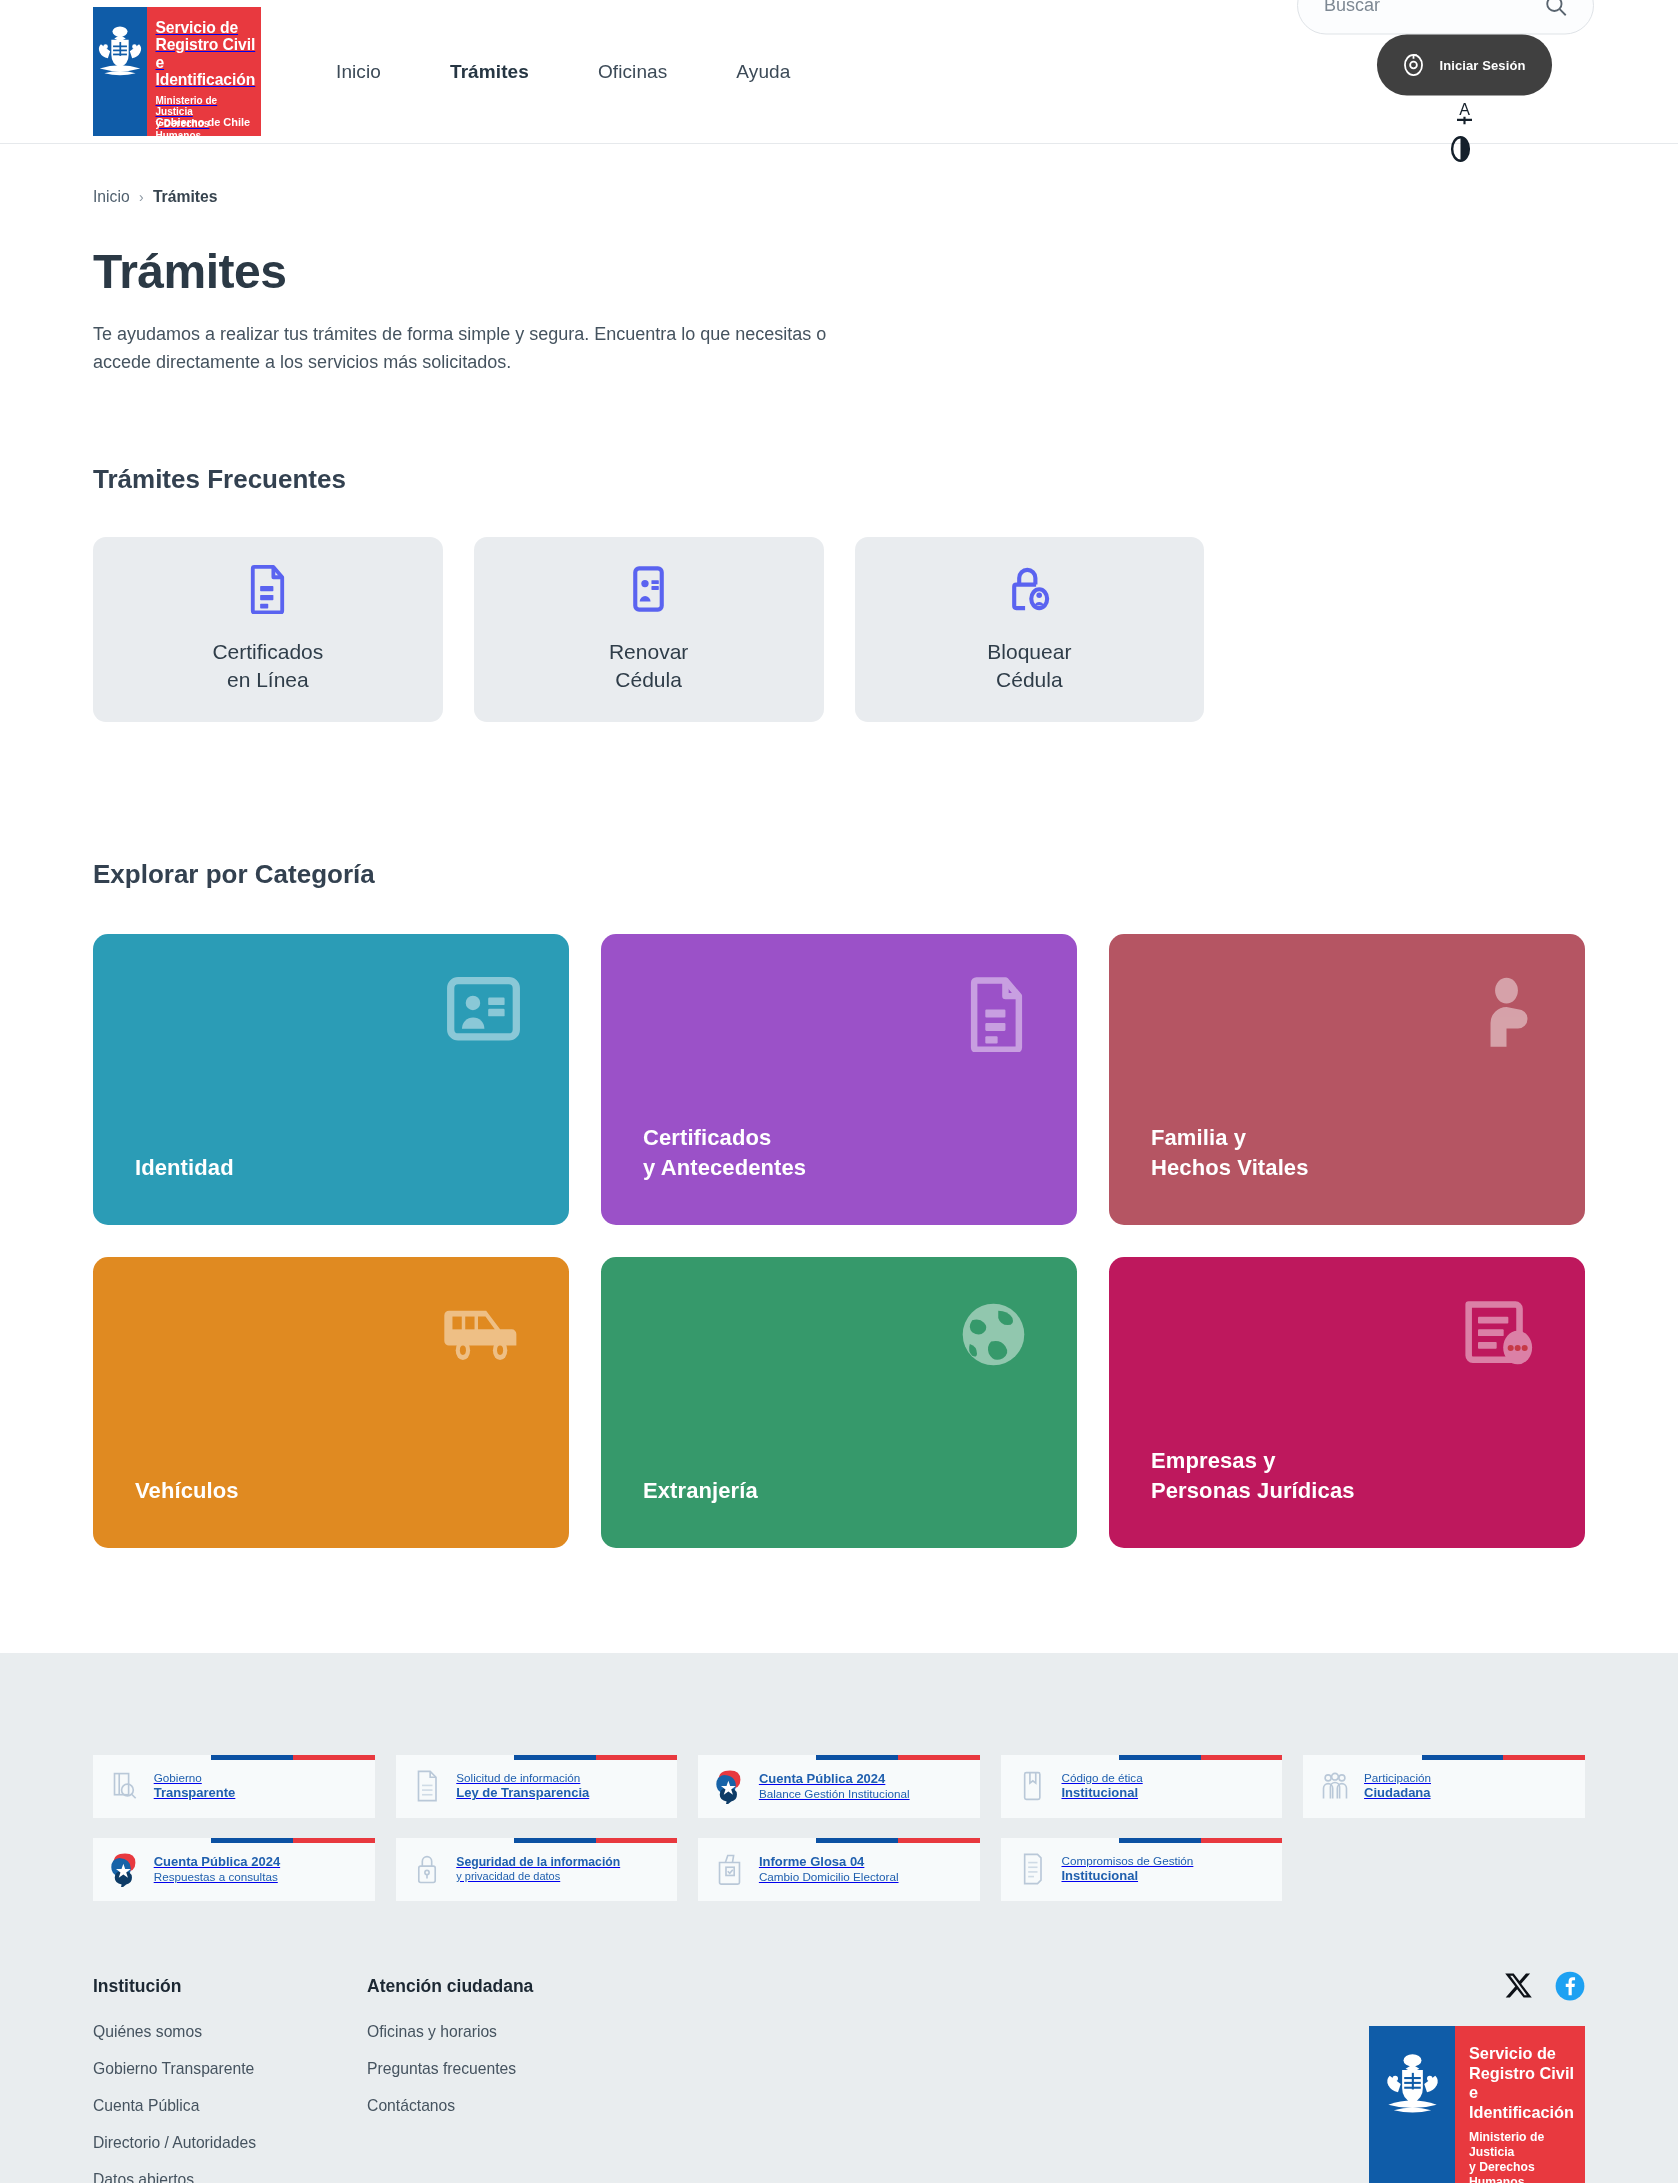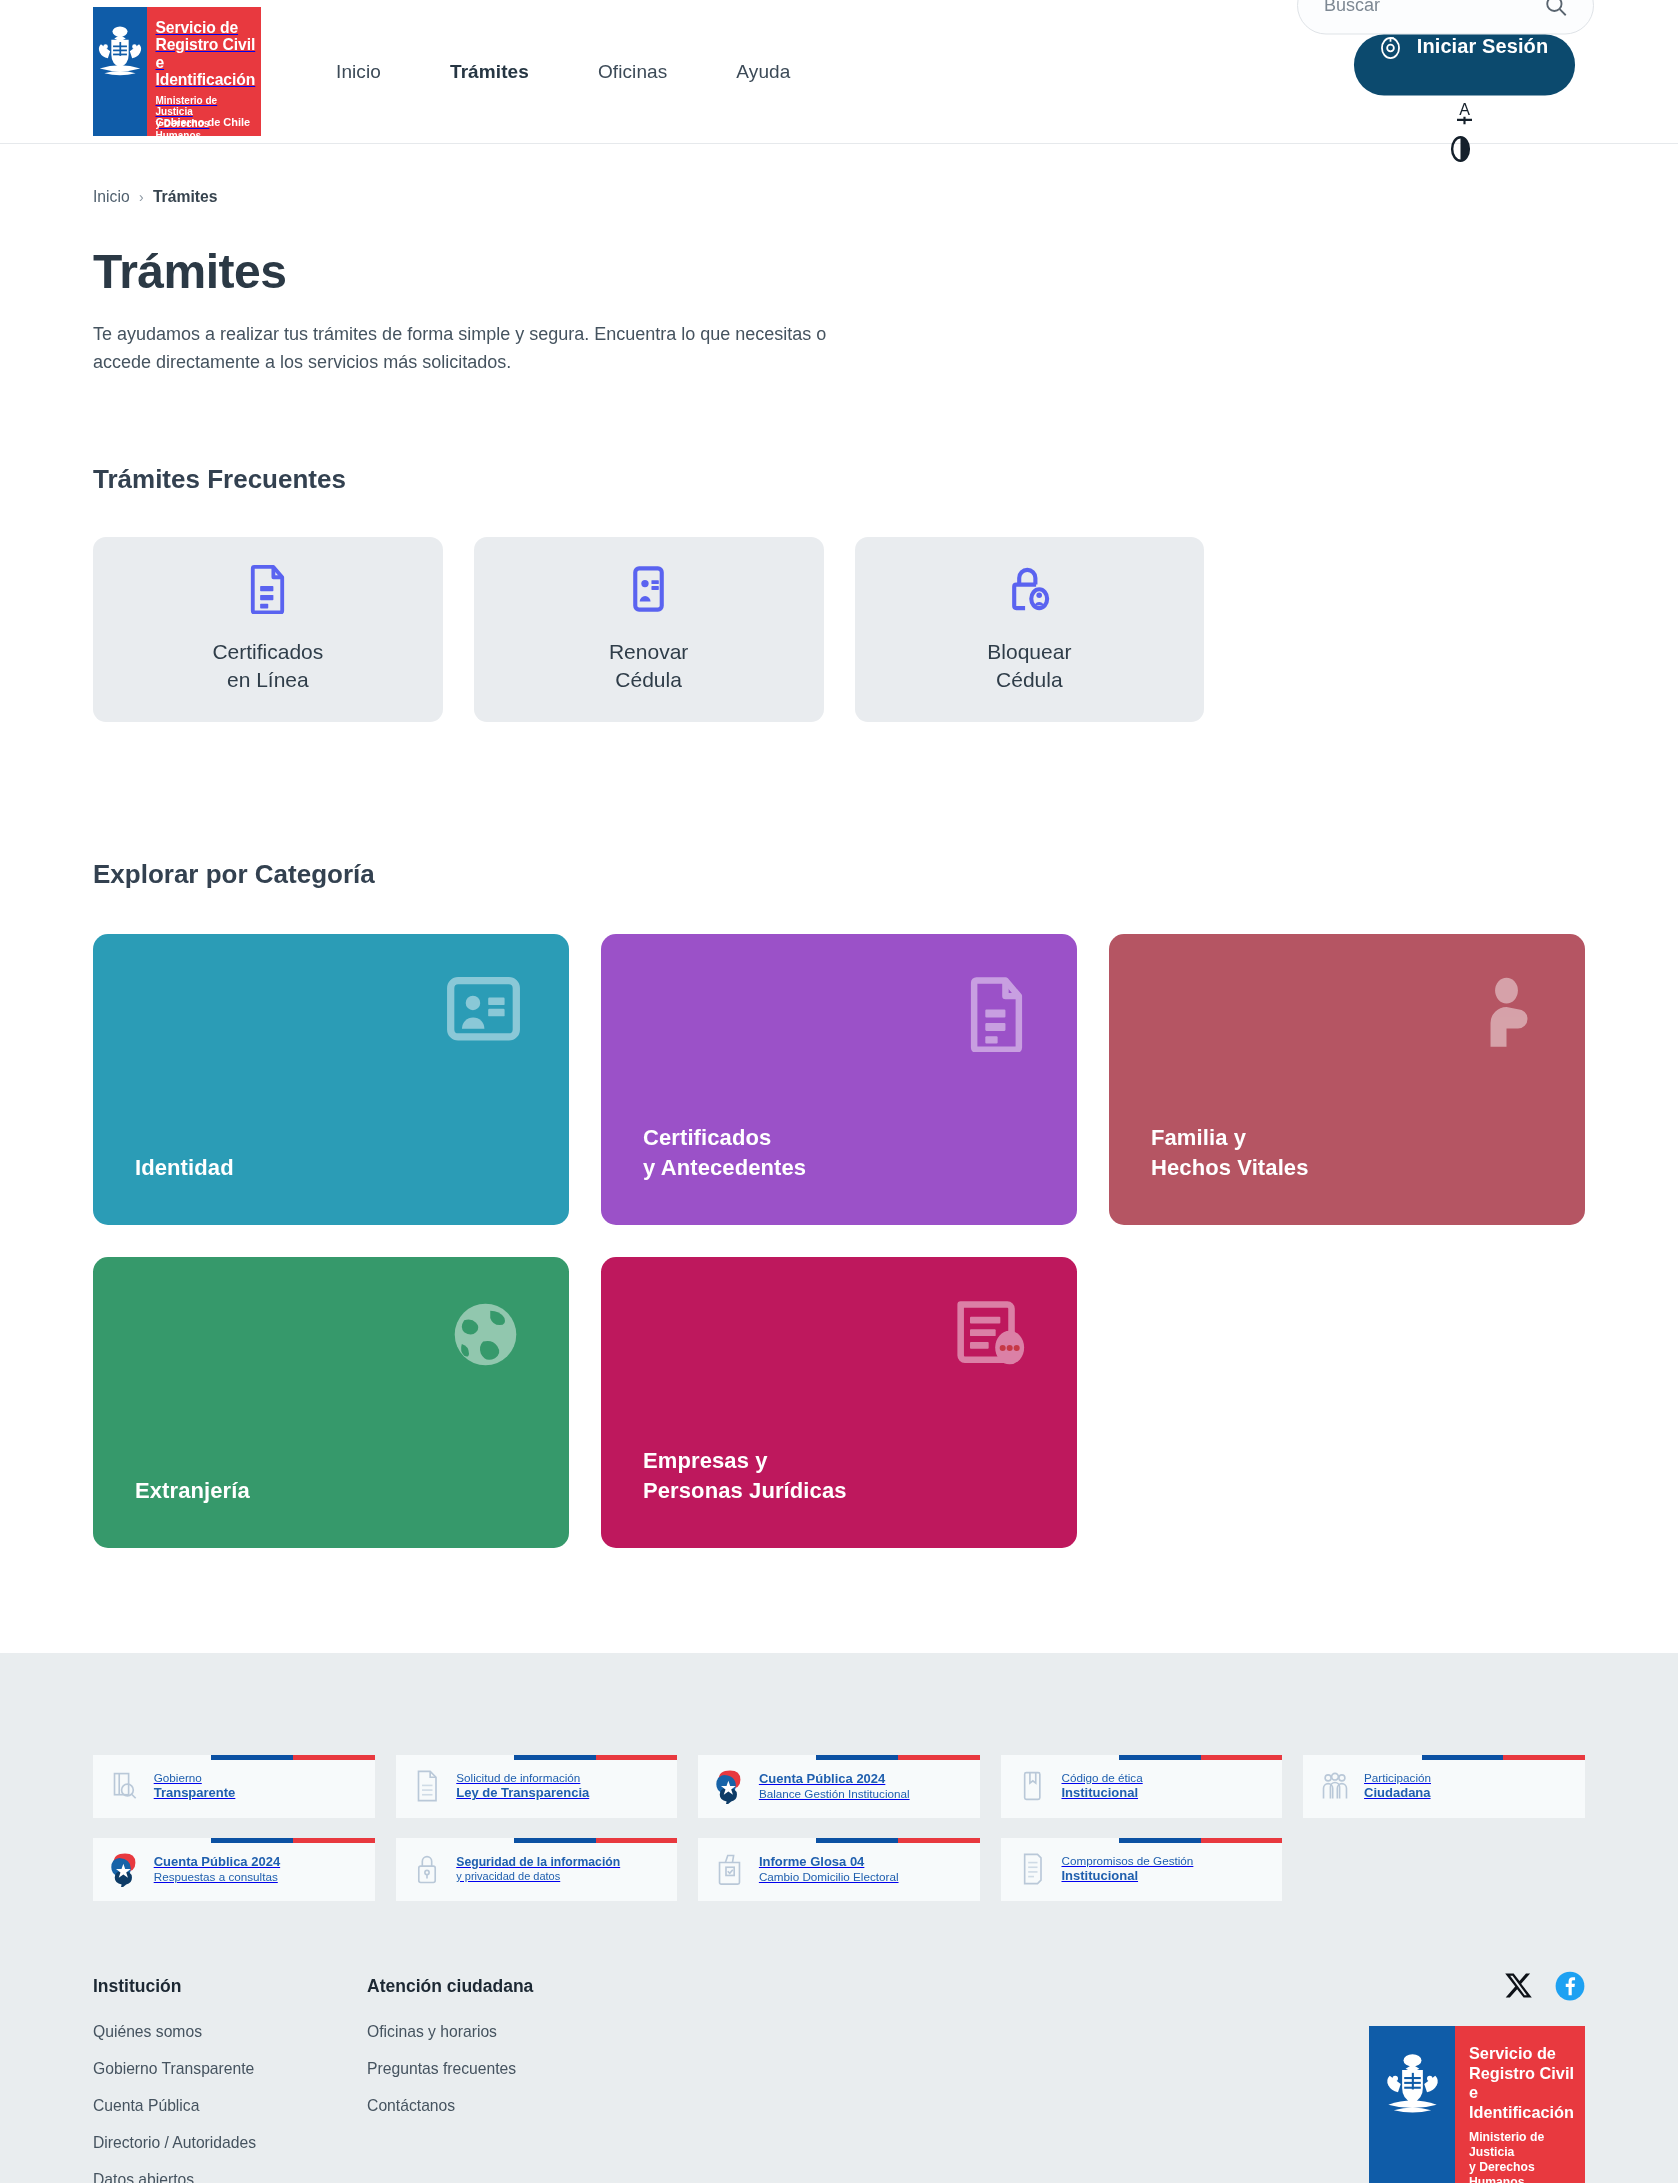--- a/index.html
+++ b/index.html
@@ -73,25 +73,25 @@
   }
   .searchbox input {
     border: none; outline: none; background: transparent;
     font-family: "Liberation Sans", sans-serif;
     font-size: 18px; color: #49545f; width: 192px;
   }
   .searchbox input::placeholder { color: #7d8893; }
   .btn-login {
     margin-left: 38px;
     height: 61px; padding: 0 27px 0 23px;
-    background: #0c4a6e; color: #fff;
+    background: #404040; color: #fff;
     border: none; border-radius: 30px;
-    display: flex; align-items: flex-start; gap: 13px;
+    display: flex; align-items: center; gap: 13px;
     font-family: "Liberation Sans", sans-serif;
-    font-size: 20px; font-weight: 700; cursor: pointer;
+    font-size: 13px; font-weight: 700; cursor: pointer;
     letter-spacing: 0.1px;
   }
   .icon-btn {
     background: none; border: none; cursor: pointer;
     display: flex; align-items: center; justify-content: center;
   }
   .icon-font { margin-left: 37px; width: 33px; height: 36px; }
   .icon-contrast { margin-left: 30px; width: 33px; height: 36px; }
 
   
@@ -412,20 +412,39 @@
               <ellipse cx="13" cy="6.4" rx="5" ry="5.6"></ellipse>
               <path d="M13 13.6 a7 7 0 0 0 -7 7 V31 h7 V23 h5 a4.2 4.2 0 0 0 0 -8.4 z"></path>
             </svg>
           </span>
           <div class="cat-label">
             <div>Familia y</div>
             <div>Hechos Vitales</div>
           </div>
         </div>
 
+        <div class="cat-card" style="background:#e08a21">
+          <span class="cat-icon">
+            <svg width="79" height="63" viewBox="0 0 34 27" fill="#ffffff">
+              <path d="M3 5 h16 l6 8 h5 a2 2 0 0 1 2 2 v5 H3 a2 2 0 0 1 -2 -2 V7 a2 2 0 0 1 2 -2z"></path>
+              <g fill="#e08a21">
+                <rect x="4.5" y="7.5" width="4" height="5.5"></rect>
+                <rect x="10" y="7.5" width="4" height="5.5"></rect>
+                <path d="M15.5 7.5 h3.2 l4 5.5 h-7.2z"></path>
+              </g>
+              <ellipse cx="9" cy="22" rx="3.1" ry="4.2"></ellipse>
+              <ellipse cx="25" cy="22" rx="3.1" ry="4.2"></ellipse>
+              <ellipse cx="9" cy="22" rx="1.3" ry="2" fill="#e08a21"></ellipse>
+              <ellipse cx="25" cy="22" rx="1.3" ry="2" fill="#e08a21"></ellipse>
+            </svg>
+          </span>
+          <div class="cat-label">
+            <div>Vehículos</div>
+          </div>
+        </div>
 
         <div class="cat-card" style="background:#36996b">
           <span class="cat-icon">
             <svg width="71" height="71" viewBox="0 0 30 30" fill="none">
               <circle cx="15" cy="15" r="13" fill="#ffffff"></circle>
               <g fill="#36996b">
                 <path d="M6 9 q3 -1 5 1 q2 2 0 4 q-2 2 -5 0 q-2 -2 0 -5z"></path>
                 <path d="M17 5 q4 0 6 3 q1 3 -2 3 q-3 0 -4 -3z"></path>
                 <path d="M14 18 q4 -1 6 2 q2 3 -1 5 q-4 2 -6 -2 q-1 -3 1 -5z"></path>
                 <path d="M5 19 q3 1 3 4 q0 2 -2 1 q-2 -2 -1 -5z"></path>

